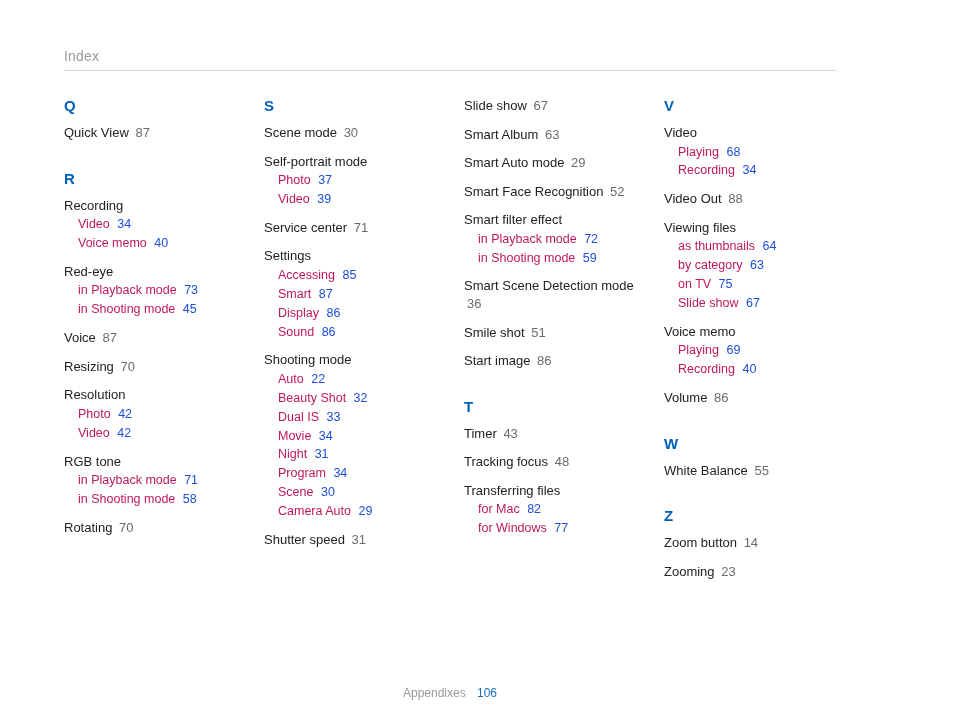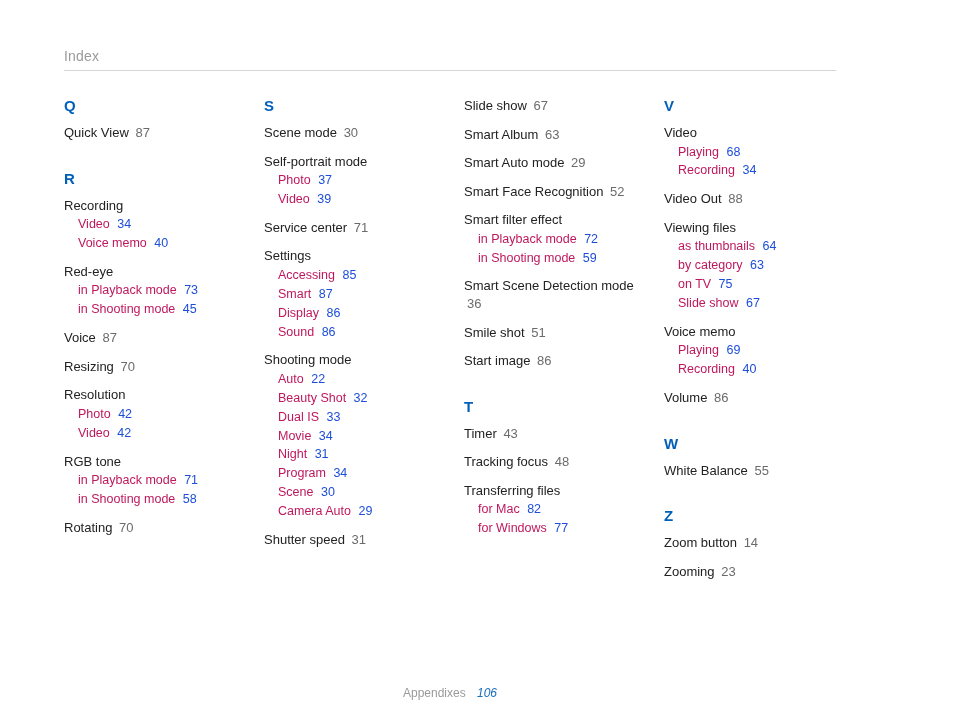--- a/index.html
+++ b/index.html
@@ -69,21 +69,20 @@
     left: 0;
     right: 0;
     text-align: center;
     font-size: 12px;
     color: #9a9a9a;
   }
   .footer .pg {
     color: #1b6fbf;
     margin-left: 8px;
     font-weight: 500;
-    font-style: italic;
   }
 </style>
 </head>
 <body>
 
 <div class="page">
 
   <div class="page-header">Index</div>
 
   <div class="columns" id="columns">

